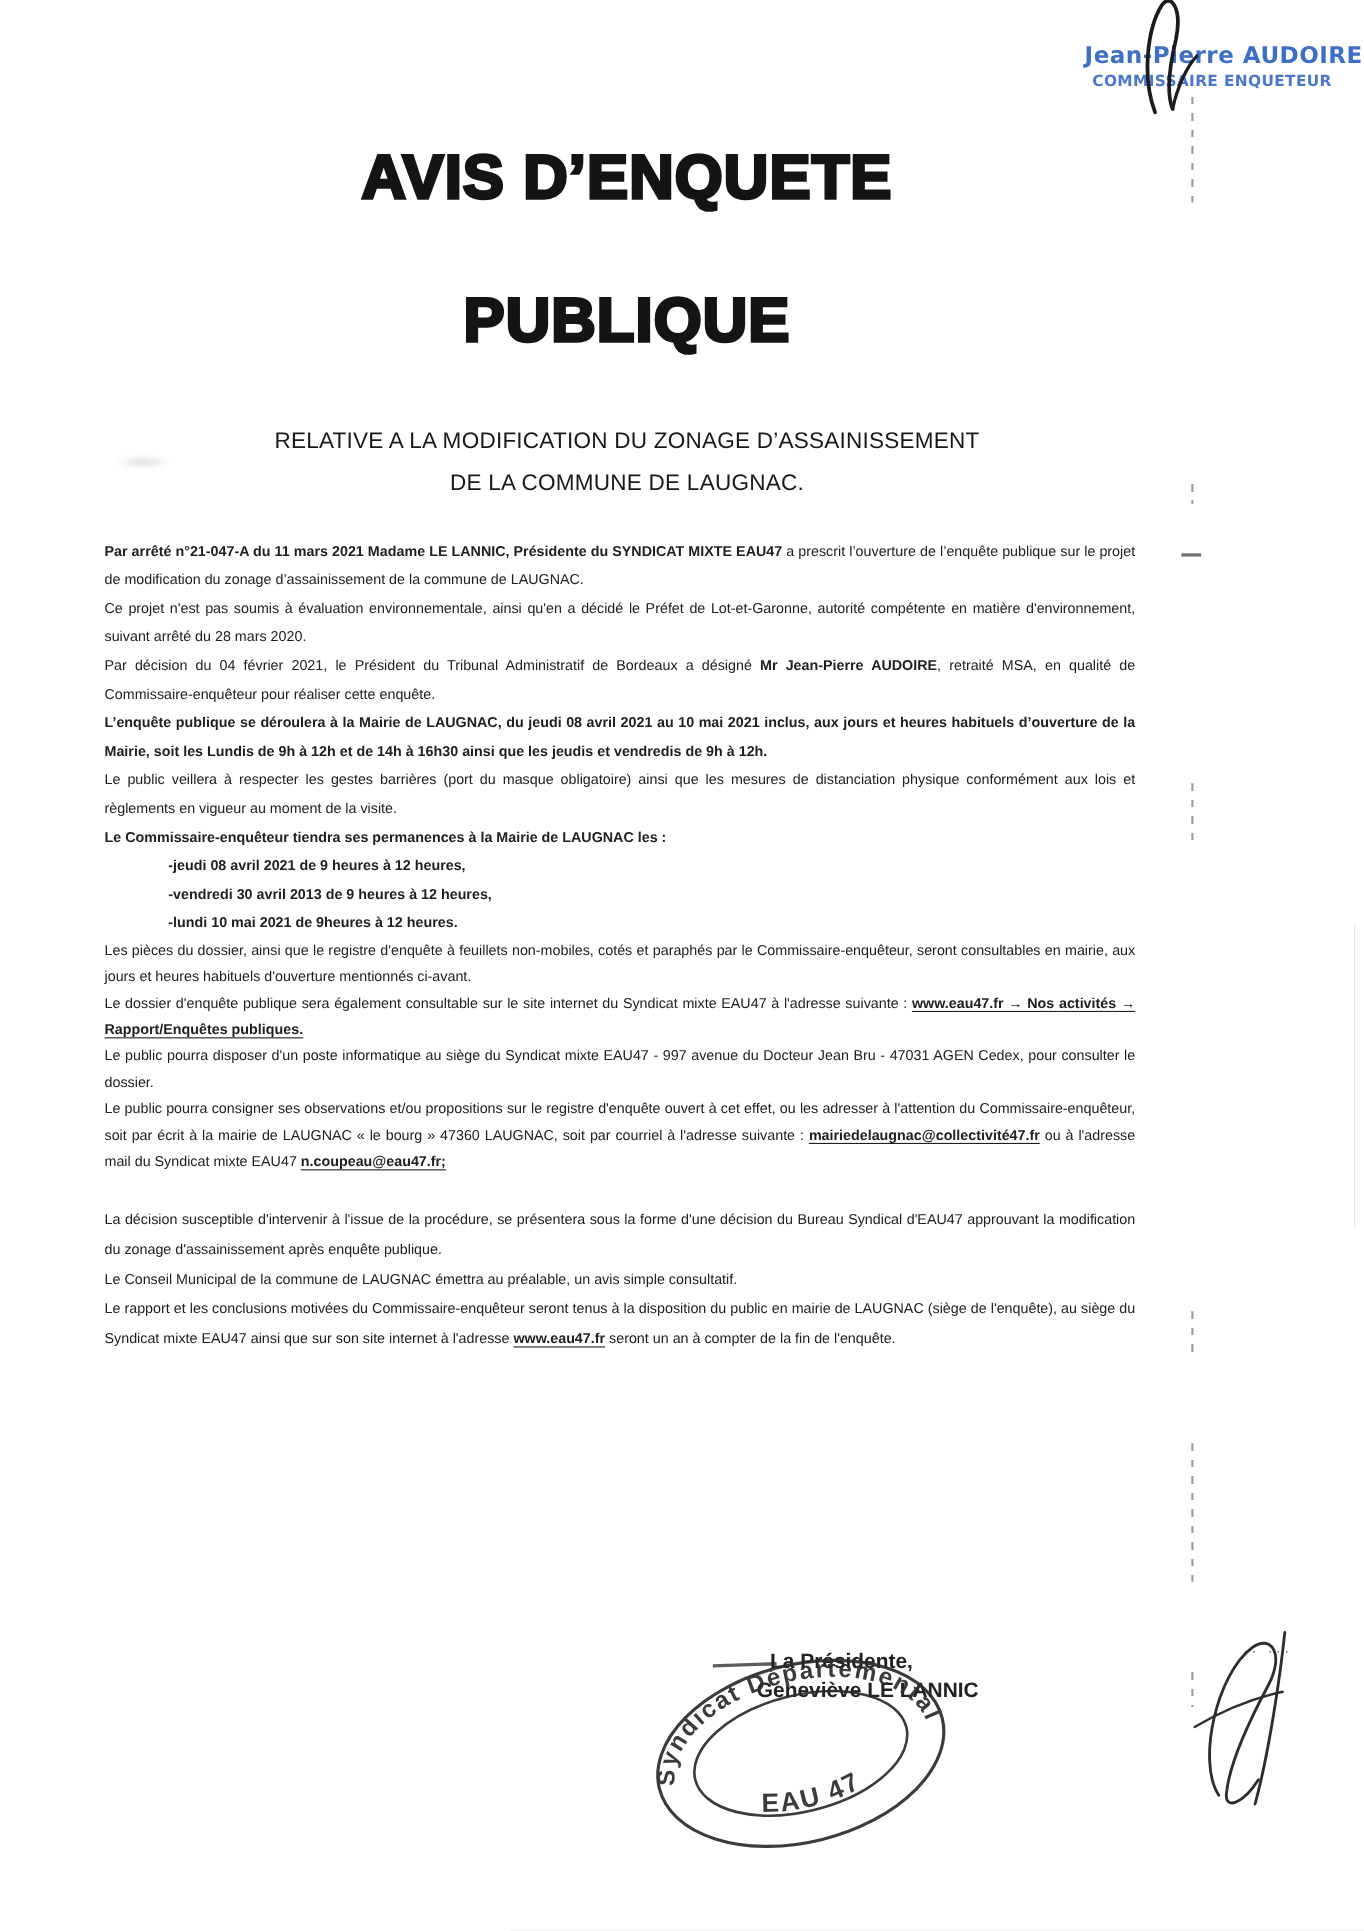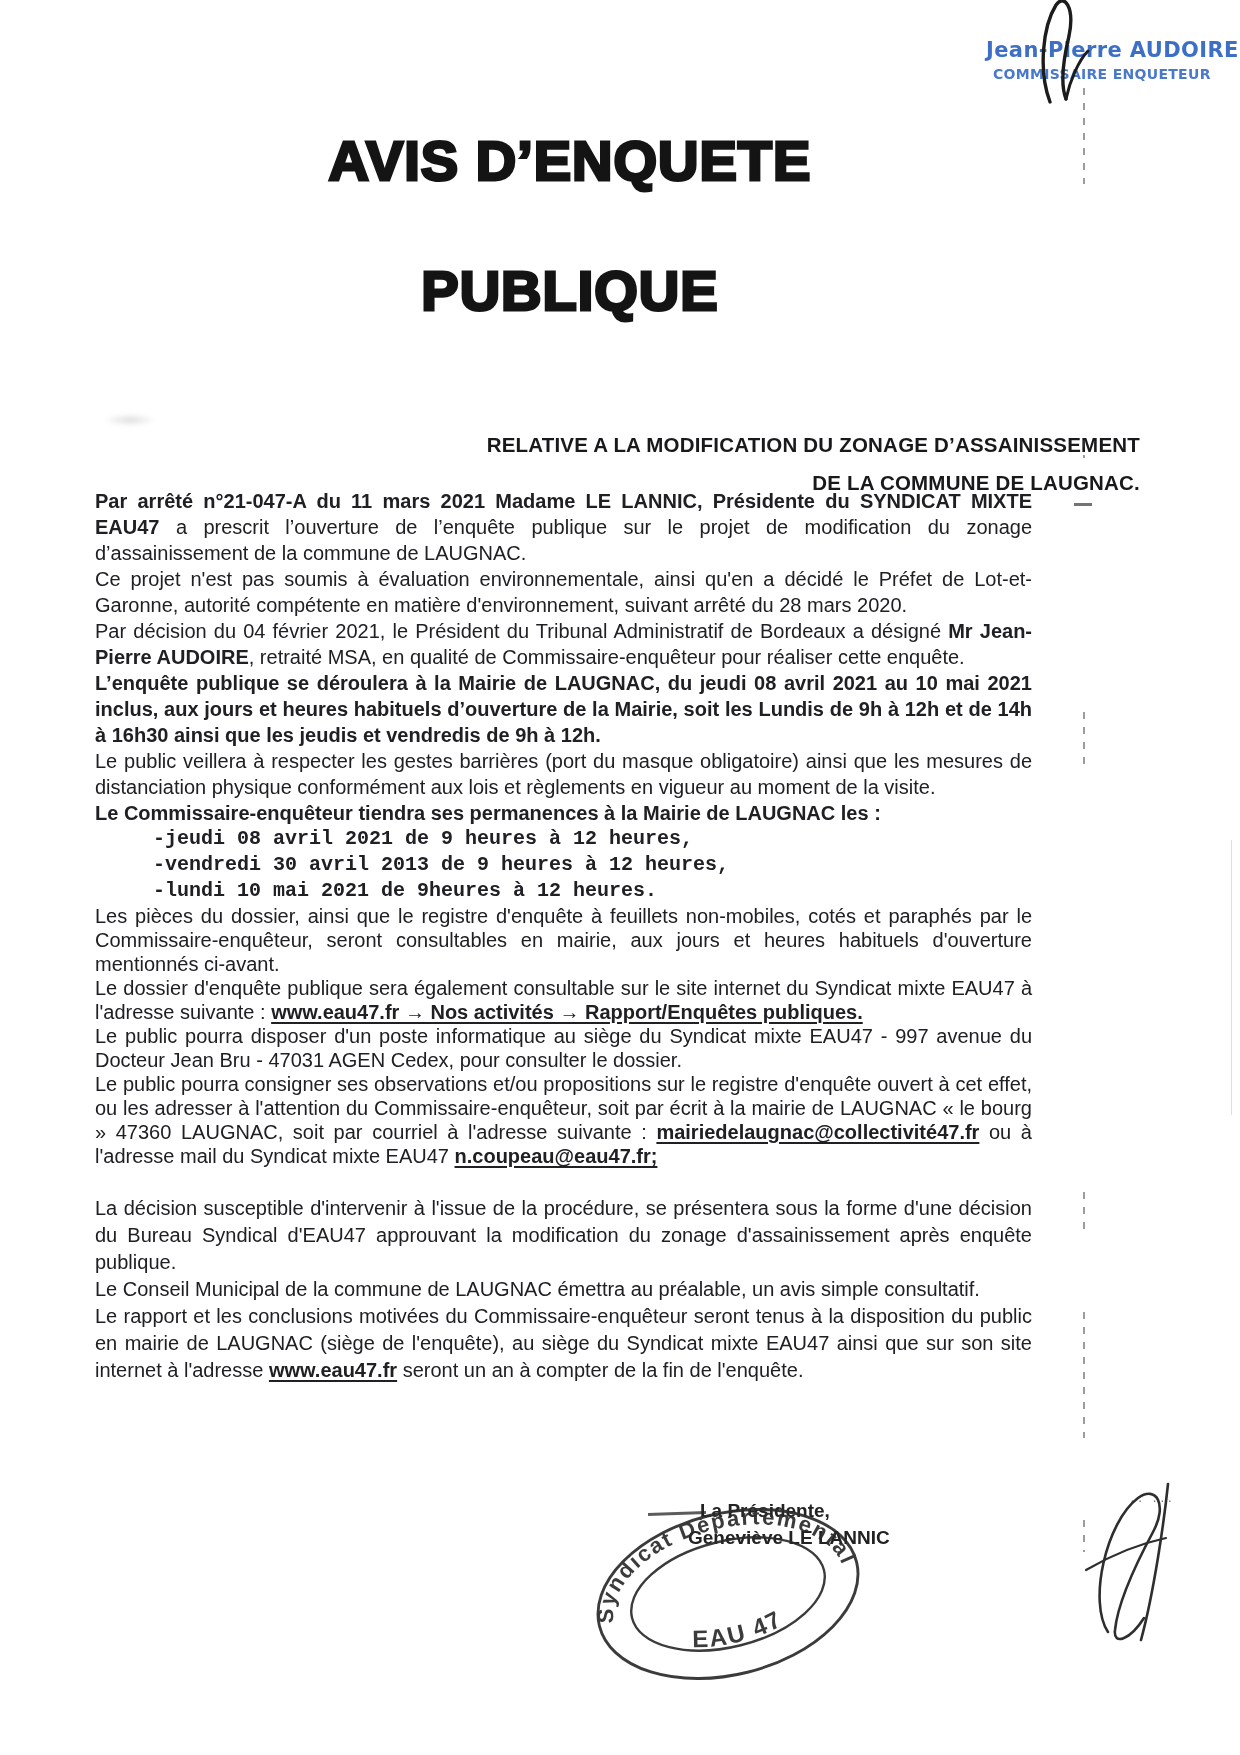--- a/index.html
+++ b/index.html
@@ -19,37 +19,37 @@
     font-size:21px;font-weight:600;color:#3e6fc6;white-space:nowrap;letter-spacing:.4px;
   }
   .corner-role{
     font-family:"DejaVu Sans", sans-serif;
     font-size:14px;font-weight:600;color:#4a79cb;white-space:nowrap;letter-spacing:.3px;margin-top:3px;margin-left:7px;
   }
   .pen-mark-top{position:absolute;left:1030px;top:-2px;width:62px;height:108px;}
   
   .title{position:absolute;left:0;top:96px;width:1140px;margin:0;text-align:center;font-weight:bold;color:#141414;}
   .title-line{display:block;font-size:56px;line-height:130px;letter-spacing:1px;-webkit-text-stroke:3px #141414;}
-  .subtitle{position:absolute;left:0;top:382px;width:1140px;text-align:right;font-weight:bold;font-size:20.5px;color:#19191c;margin-top:44px;}
+  .subtitle{position:absolute;left:0;top:382px;width:1140px;text-align:center;font-weight:normal;font-size:20.5px;color:#19191c;}
   .subtitle span{display:block;line-height:38px;letter-spacing:.2px;}
   
   .body{
     position:absolute;left:95px;top:488px;width:937px;
-    font-size:20px;line-height:26px;text-align:justify;color:#202024;
+    font-size:13px;line-height:26px;text-align:justify;color:#202024;
   }
   .body p{margin:0;}
   .para{margin:0;}
   .gap30{margin-top:30px;}
   .gap28{margin-top:28px;}
   .gap29{margin-top:29px;}
   .gap32{}
   .gap27{margin-top:27px;}
   .b{font-weight:bold;}
   .bold{font-weight:bold;}
-  .item{padding-left:58px;font-family:Liberation Mono, monospace;}
+  .item{padding-left:58px;}
   .tight{line-height:24px;}
   .loose{line-height:27px;}
   .u{text-decoration:underline;text-underline-offset:3px;font-weight:bold;}
   
   .sig-title{position:absolute;left:700px;top:1500px;font-size:19px;font-weight:bold;color:#222;}
   .sig-name{position:absolute;left:688px;top:1527px;font-size:19px;font-weight:bold;color:#222;}
   .sig-dash{position:absolute;left:648px;top:1512px;width:58px;height:2.5px;background:#333;transform:rotate(-2deg);opacity:.8;}
   .stamp-svg{position:absolute;left:580px;top:1498px;width:296px;height:192px;opacity:.92;}
   .stamp-arc{font-family:"Liberation Sans",sans-serif;font-weight:bold;fill:#2b2b2b;}
   .pen-mark-bottom{position:absolute;left:1078px;top:1480px;width:142px;height:176px;}

